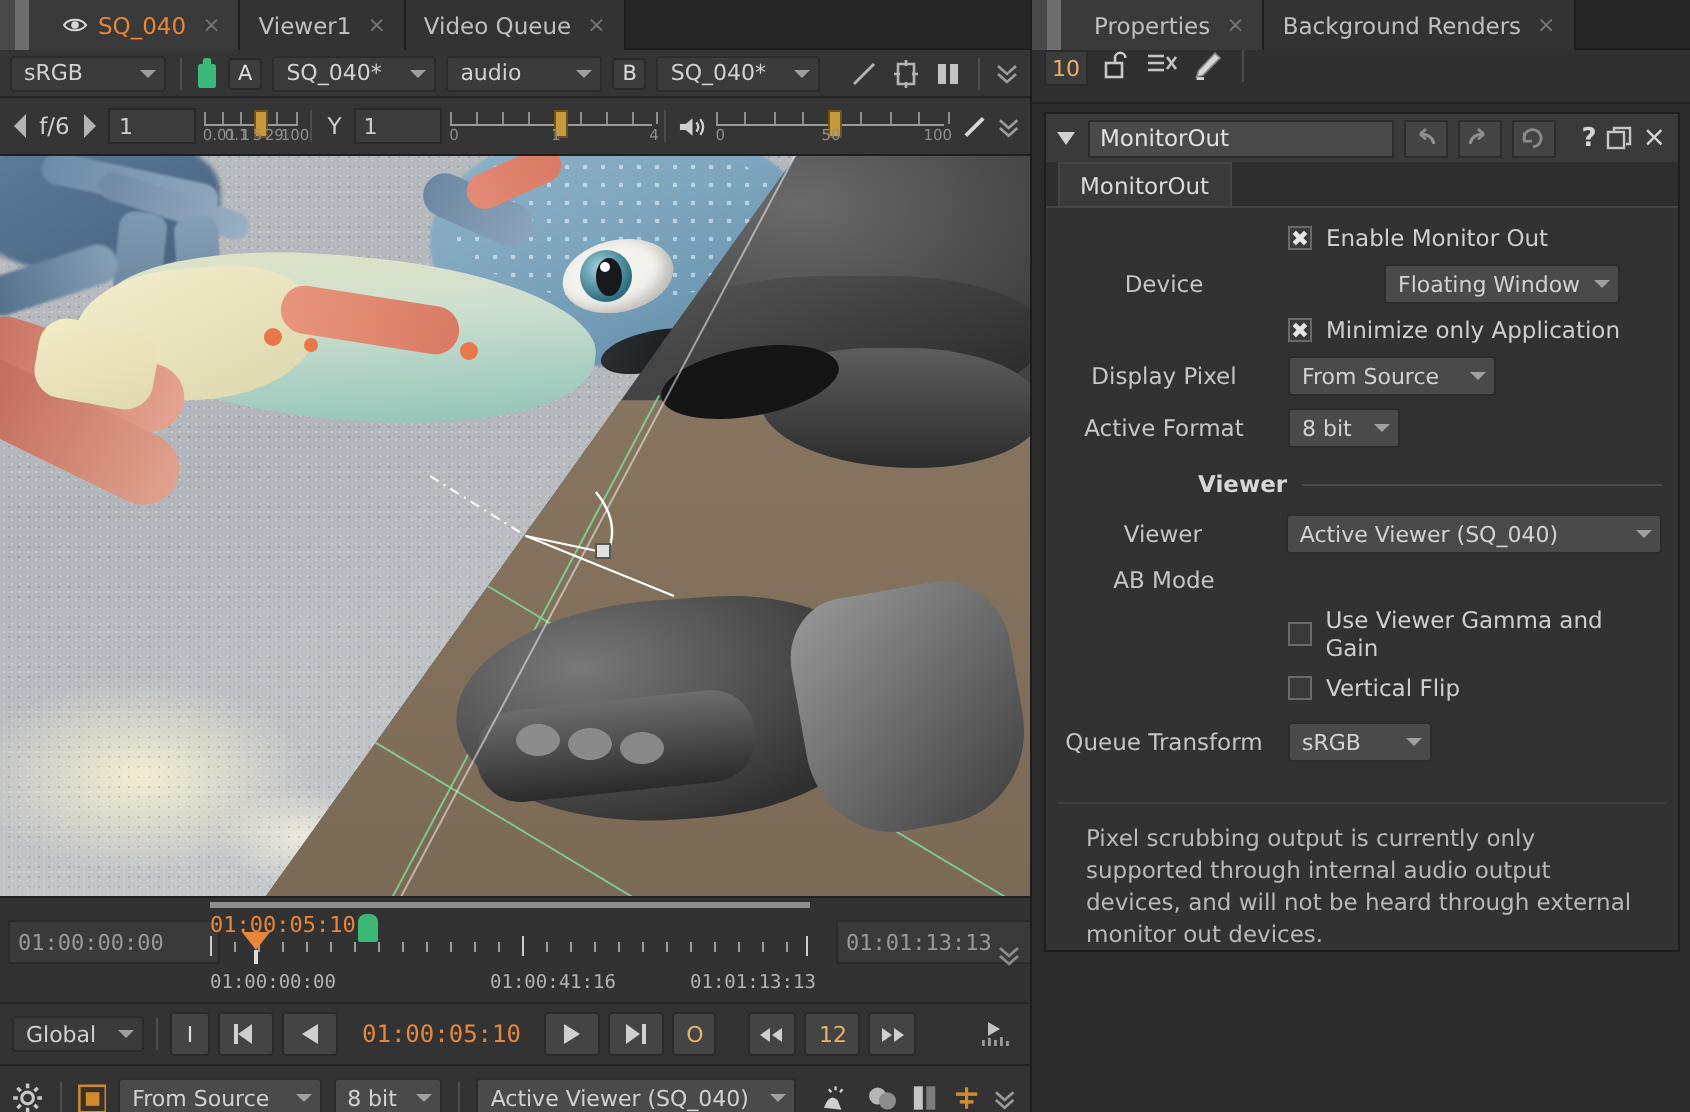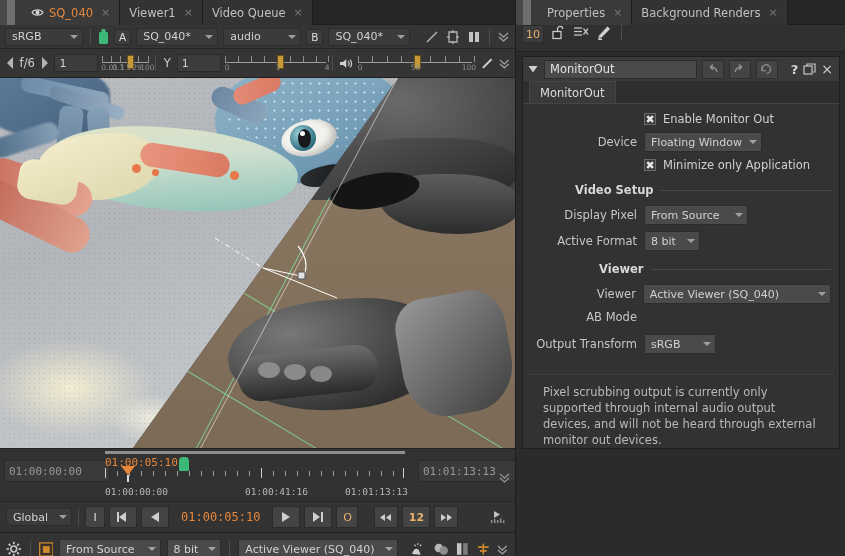--- a/index.html
+++ b/index.html
@@ -74,21 +74,21 @@
   .nametxt{flex:1;background:#4a4a4a;border:1px solid #2c2c2c;height:17px;color:#e2e2e2;
            display:flex;align-items:center;padding:0 5px;font-size:11.5px;}
   .hbtn{width:20px;height:17px;background:#444;border:1px solid #2d2d2d;display:flex;
         align-items:center;justify-content:center;color:#8e8e8e;}
   .ptabs{display:flex;height:22px;align-items:flex-end;padding-left:6px;
          border-bottom:1px solid #454545;background:#2e2e2e;}
   .ptab{height:21px;padding:0 10px;background:#3a3a3a;color:#dcdcdc;font-size:11.5px;
         display:flex;align-items:center;border:1px solid #454545;border-bottom:none;}
   .body{padding:8px 8px 8px 4px;}
   .row{display:flex;align-items:center;margin-bottom:6px;}
-  .lab{width:110px;text-align:right;padding-right:7px;color:#c6c6c6;font-size:11.5px;}
+  .lab{width:110px;text-align:center;padding-right:7px;color:#c6c6c6;font-size:11.5px;}
   .cb{width:12px;height:12px;border:1px solid #6a6a6a;background:#3a3a3a;box-sizing:border-box;
       display:flex;align-items:center;justify-content:center;color:#e6e6e6;font-size:11px;
       line-height:1;margin-right:7px;}
   .cbtxt{color:#cfcfcf;font-size:11.5px;}
   .sect{display:flex;align-items:center;margin:11px 0 8px 0;}
   .secttitle{font-weight:bold;color:#d8d8d8;font-size:11.5px;padding-right:7px;}
   .sectline{flex:1;height:1px;background:#4a4a4a;}
   .note{color:#b9b9b9;font-size:11.5px;line-height:1.38;padding:10px 8px 0 14px;
         border-top:1px solid #3d3d3d;margin:6px 6px 0 6px;}
 </style>
@@ -463,21 +463,21 @@
         <span style="font-size:11px;color:#e8b26a;">O</span>
       </div>
 
       <div style="width:8px;"></div>
       <div class="tbtn" style="width:22px;">
         <svg width="14" height="9" viewBox="0 0 14 9">
           <path d="M6 1 L1 4.5 L6 8Z" fill="#cfcfcf"></path>
             <path d="M12 1 L7 4.5 L12 8Z" fill="#cfcfcf"></path>
         </svg>
       </div>
-      <div class="tbtn" style="width:26px;font-weight:bold;">
+      <div class="tbtn" style="width:26px;">
         <span style="color:#e8b26a;font-size:11px;">12</span>
       </div>
       <div class="tbtn" style="width:22px;">
         <svg width="14" height="9" viewBox="0 0 14 9">
           <path d="M2 1 L7 4.5 L2 8Z" fill="#cfcfcf"></path>
             <path d="M8 1 L13 4.5 L8 8Z" fill="#cfcfcf"></path>
         </svg>
       </div>
 
       <div style="flex:1"></div>
@@ -626,37 +626,32 @@
       <div class="body">
 
         <div class="row">
           <div class="lab"></div>
           <div class="cb">✖</div>
           <span class="cbtxt">Enable Monitor Out</span>
         </div>
 
         <div class="row">
           <div class="lab">Device</div>
-          <div class="dd" style="width:118px;height:20px;">
+          <div class="dd" style="width:118px;height:20px;margin-left:48px;">
             <span>Floating Window</span>
             <span class="arw"></span>
           </div>
         </div>
 
         <div class="row">
           <div class="lab"></div>
           <div class="cb">✖</div>
           <span class="cbtxt">Minimize only Application</span>
         </div>
 
-        <div class="sect">
-          <div style="width:48px;"></div>
-          <span class="secttitle">Video Setup</span>
-          <div class="sectline"></div>
-        </div>
 
         <div class="row">
           <div class="lab">Display Pixel</div>
           <div class="dd" style="width:104px;height:20px;">
             <span>From Source</span>
             <span class="arw"></span>
           </div>
         </div>
 
         <div class="row">
@@ -678,24 +673,34 @@
           <div class="dd" style="width:190px;height:20px;">
             <span>Active Viewer (SQ_040)</span>
             <span class="arw"></span>
           </div>
         </div>
 
         <div class="row">
           <div class="lab">AB Mode</div>
         </div>
 
-
+        <div class="row">
+          <div class="lab"></div>
+          <div class="cb"></div>
+          <span class="cbtxt">Use Viewer Gamma and Gain</span>
+        </div>
+
+        <div class="row">
+          <div class="lab"></div>
+          <div class="cb"></div>
+          <span class="cbtxt">Vertical Flip</span>
+        </div>
 
         <div class="row" style="margin-top:10px;">
-          <div class="lab">Output Transform</div>
+          <div class="lab">Queue Transform</div>
           <div class="dd" style="width:72px;height:20px;">
             <span>sRGB</span>
             <span class="arw"></span>
           </div>
         </div>
       </div>
 
       <div class="note">Pixel scrubbing output is currently only supported through internal audio output devices, and will not be heard through external monitor out devices.</div>
     </div>
   </div>

